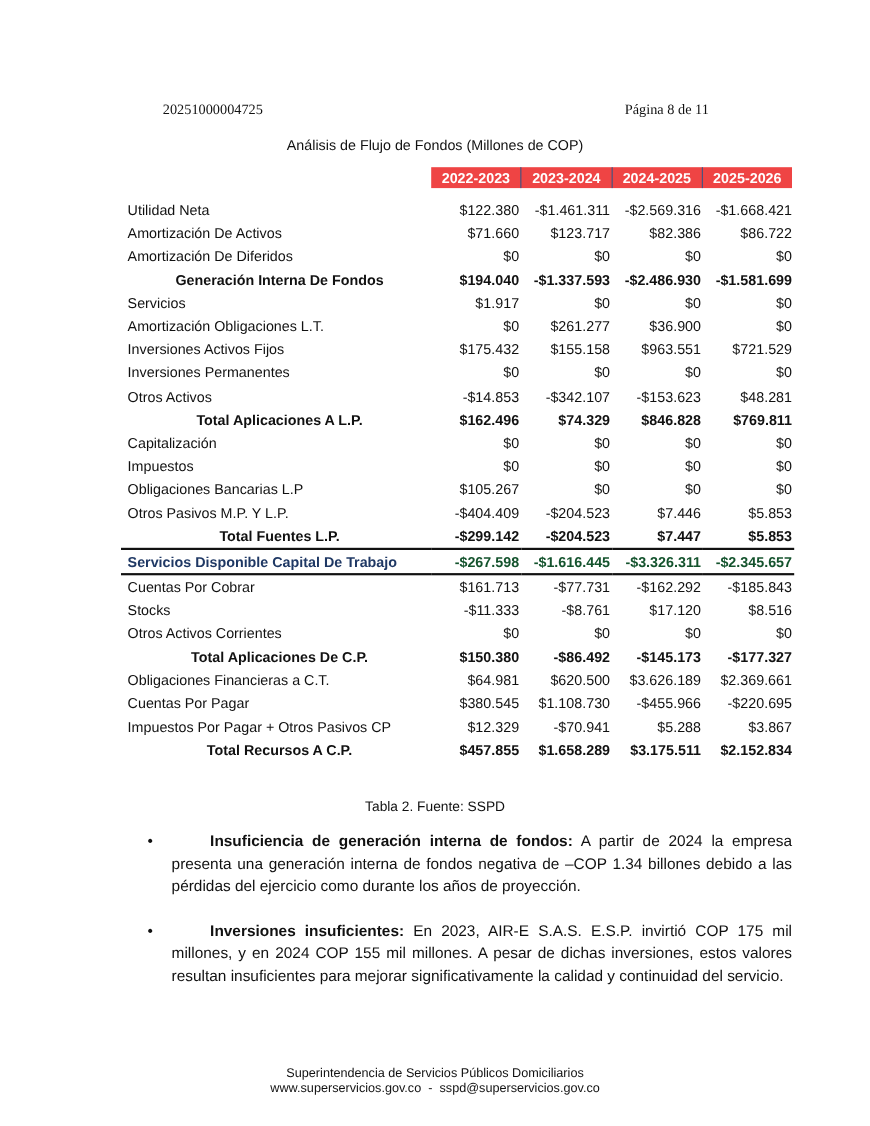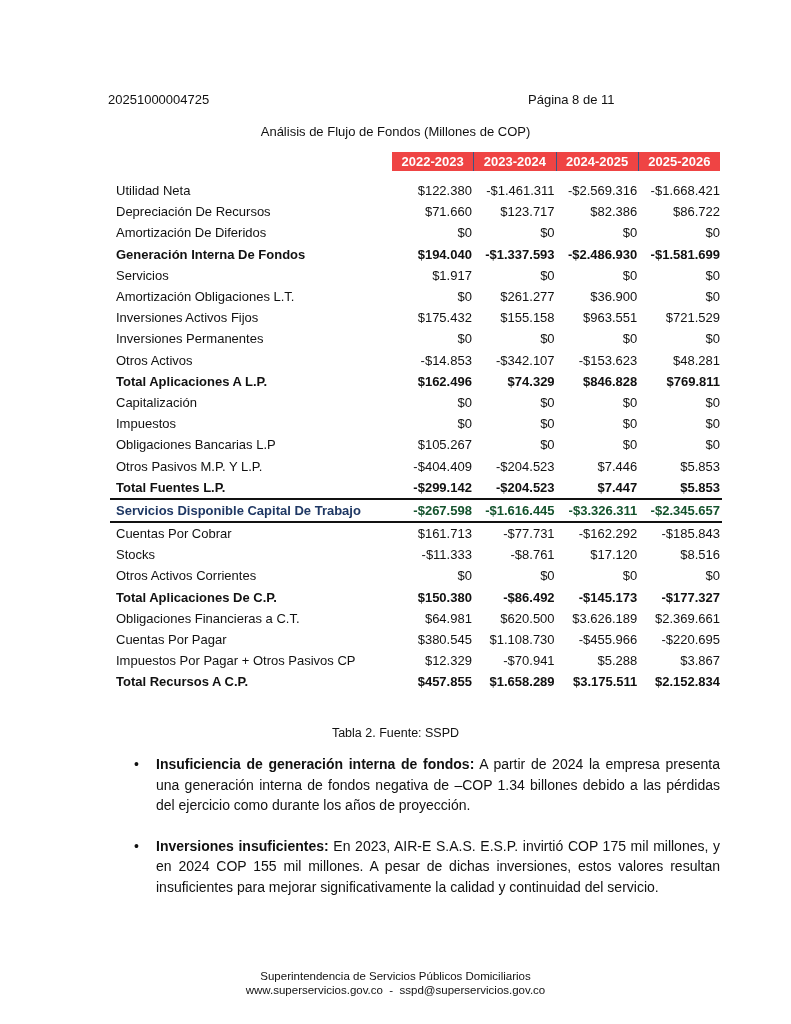--- a/index.html
+++ b/index.html
@@ -1,37 +1,37 @@
 <!DOCTYPE html>
 <html><head>
 <meta charset="utf-8">
 <style>
   html, body { margin: 0; padding: 0; background: #ffffff; }
   body { width: 791px; height: 1024px; position: relative; overflow: hidden; color: #111; }
-  .serif { font-family: Liberation Sans, sans-serif; }
+  .serif { font-family: Liberation Serif, serif; margin-left: 40px; }
   .sans { font-family: "Liberation Sans", sans-serif; }
   .hdr-left { position: absolute; left: 108px; top: 92px; font-size: 13px; }
   .hdr-right { position: absolute; left: 528px; top: 92px; font-size: 13px; }
   .title { position: absolute; left: 0; width: 791px; top: 124px; text-align: center; font-weight: normal; font-size: 13px; }
   .thead { position: absolute; left: 392px; top: 152px; width: 328px; height: 19px; background: #ef4444; display: flex; }
   .thead div { flex: 1; color: #fff; font-weight: bold; font-size: 13px; text-align: center; line-height: 19px; border-left: 1px solid #3b5584; }
   .thead div:first-child { border-left: none; }
   table.fin { position: absolute; left: 110px; top: 180px; width: 612px; border-collapse: collapse; font-size: 13px; }
   table.fin td { height: 21.2px; padding: 0; white-space: nowrap; }
   table.fin td.lbl { padding-left: 6px; width: 280px; margin-left: 32px; }
   table.fin td.num { text-align: right; width: 82px; padding-right: 2px; }
-  tr.bold td { font-weight: bold; }
+  tr.bold td { font-weight: bold; text-align: center; }
   tr.hl td { font-weight: bold; color: #1f3864; border-top: 2px solid #111; border-bottom: 2px solid #111; }
   tr.hl td.num { color: #14532d; }
   .caption { position: absolute; left: 0; width: 791px; top: 726px; text-align: center; font-size: 12.5px; }
   .bullets { position: absolute; left: 134px; top: 754px; width: 586px; font-size: 14px; line-height: 20.5px; }
   .bullet { display: flex; margin-bottom: 20px; }
   .dot { width: 22px; flex: none; font-size: 14px; }
   .btext { text-align: justify; }
-  .btext b { font-weight: bold; }
+  .btext b { font-weight: bold; margin-left: 35px; }
   .footer { position: absolute; left: 0; width: 791px; top: 944px; text-align: center; font-size: 11.5px; line-height: 14px; margin-top: 25px; }
 </style>
 </head>
 <body>
 
 <div class="hdr-left serif">20251000004725</div>
 <div class="hdr-right serif">Página 8 de 11</div>
 
 <div class="title sans">Análisis de Flujo de Fondos (Millones de COP)</div>
 
@@ -45,21 +45,21 @@
 <table class="fin sans">
   <tbody id="tbody">
       <tr class="">
         <td class="lbl">Utilidad Neta</td>
         <td class="num">$122.380</td>
         <td class="num">-$1.461.311</td>
         <td class="num">-$2.569.316</td>
         <td class="num">-$1.668.421</td>
       </tr>
       <tr class="">
-        <td class="lbl">Depreciación De Recursos</td>
+        <td class="lbl">Amortización De Activos</td>
         <td class="num">$71.660</td>
         <td class="num">$123.717</td>
         <td class="num">$82.386</td>
         <td class="num">$86.722</td>
       </tr>
       <tr class="">
         <td class="lbl">Amortización De Diferidos</td>
         <td class="num">$0</td>
         <td class="num">$0</td>
         <td class="num">$0</td>

